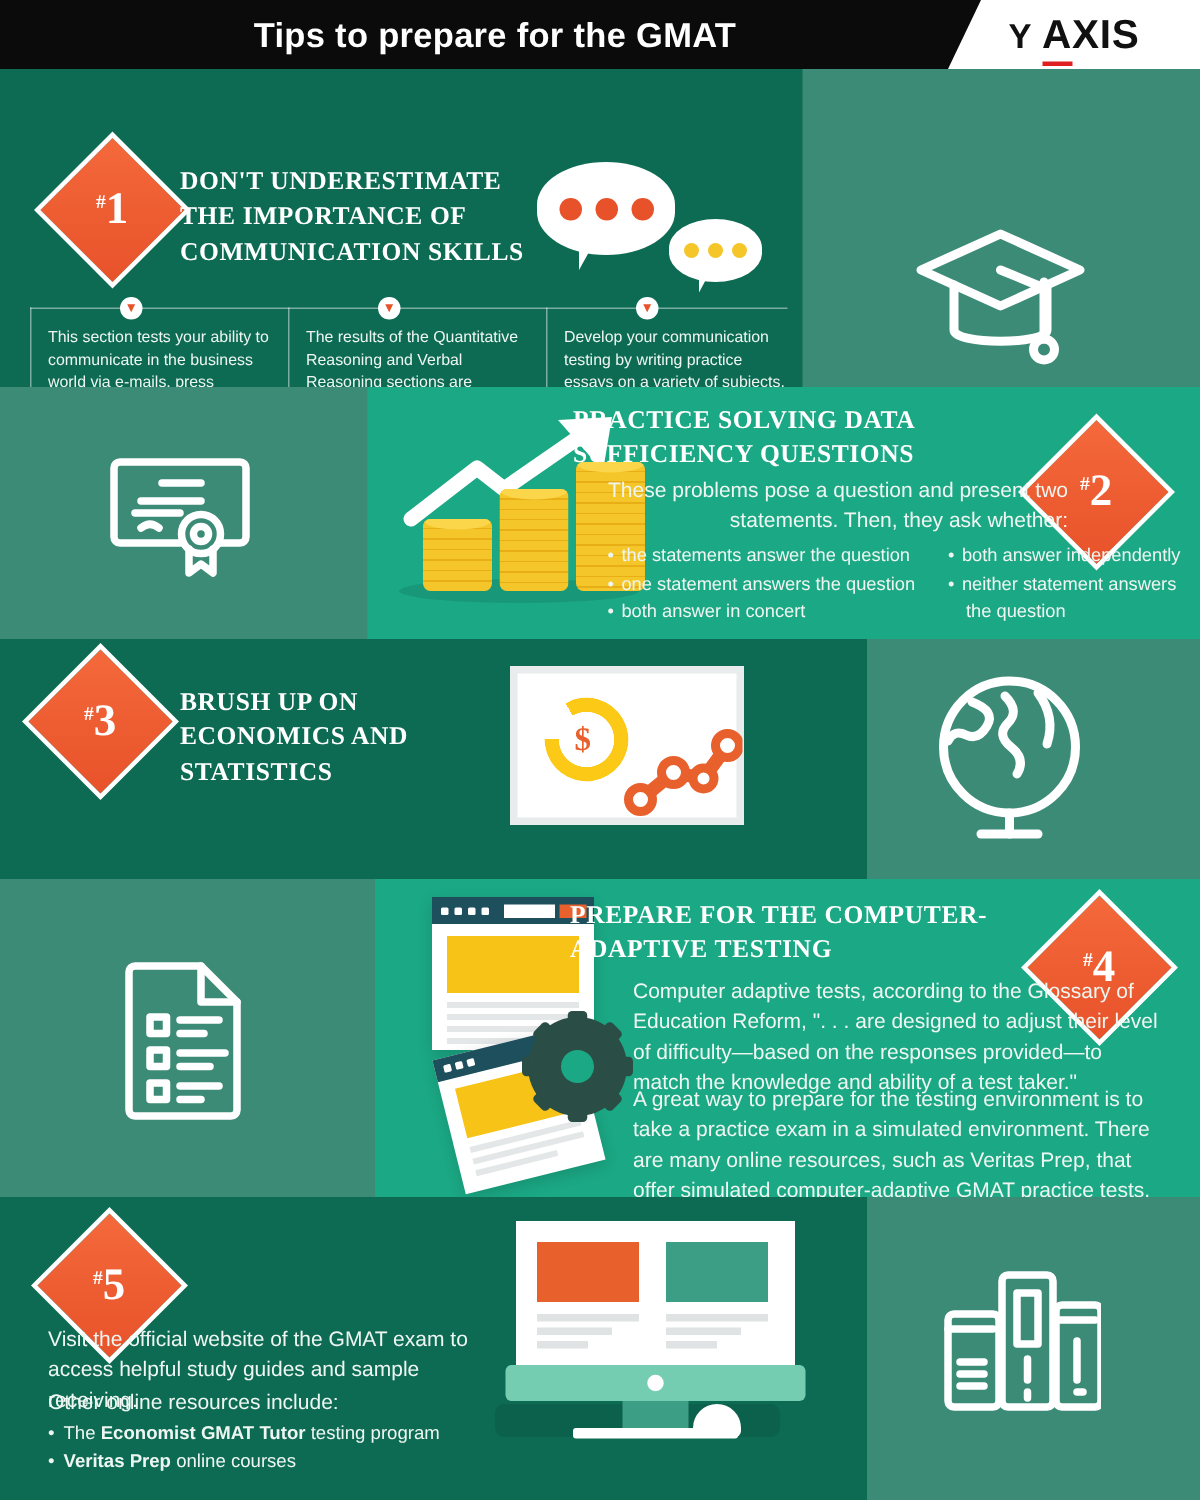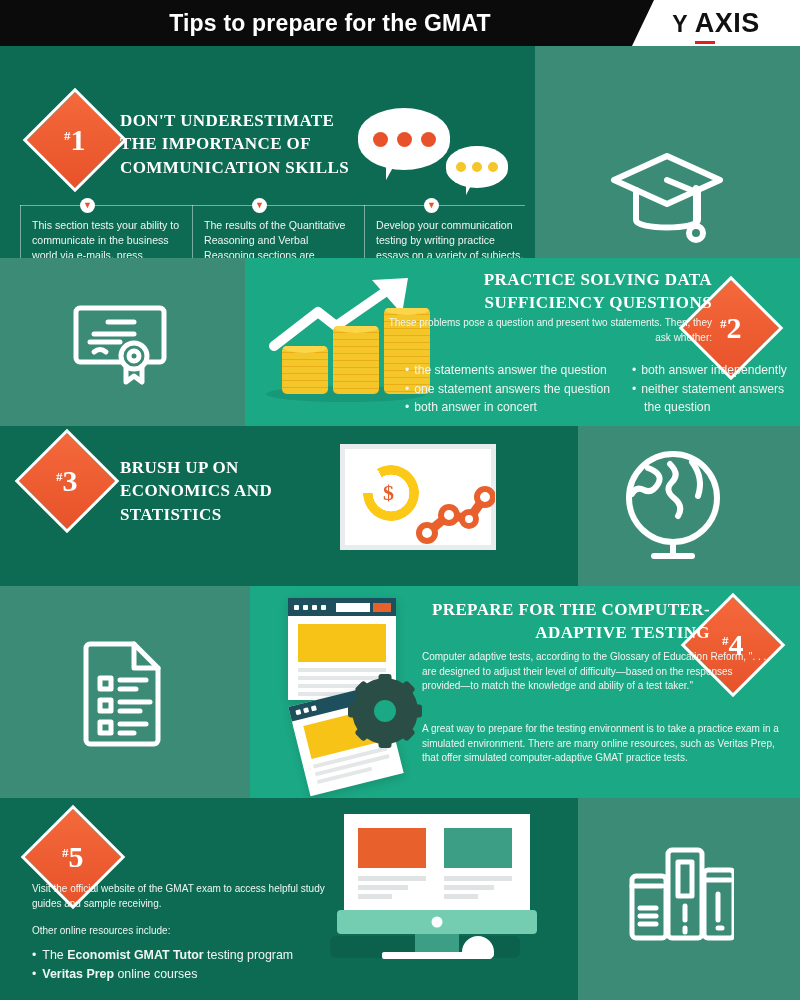--- a/index.html
+++ b/index.html
@@ -66,24 +66,24 @@
   }
   .diamond span .hash { font-size: 13px; vertical-align: 10px; }
 
   
   .sec-head {
     position: absolute; color: #ffffff;
     font-family: "Liberation Serif", serif;
     font-size: 17px; font-weight: bold; line-height: 1.38;
     letter-spacing: .4px;
   }
-  .sec-head.right { text-align: right; }
+  .sec-head.right { }
   .body-text {
     position: absolute; color: #eef6f2;
-    font-size: 10px; line-height: 1.45;
+    font-size: 14px; line-height: 1.45;
   }
   .body-text.right { text-align: right; }
 
   
   .sub-cols { position: absolute; left: 12px; top: 150px; width: 520px; height: 108px; }
   .divider-line {
     position: absolute; top: 9px; left: 8px; width: 505px; height: 1px;
     background: rgba(255,255,255,.45);
   }
   .sub-col { position: absolute; top: 0; width: 168px; height: 108px; }

